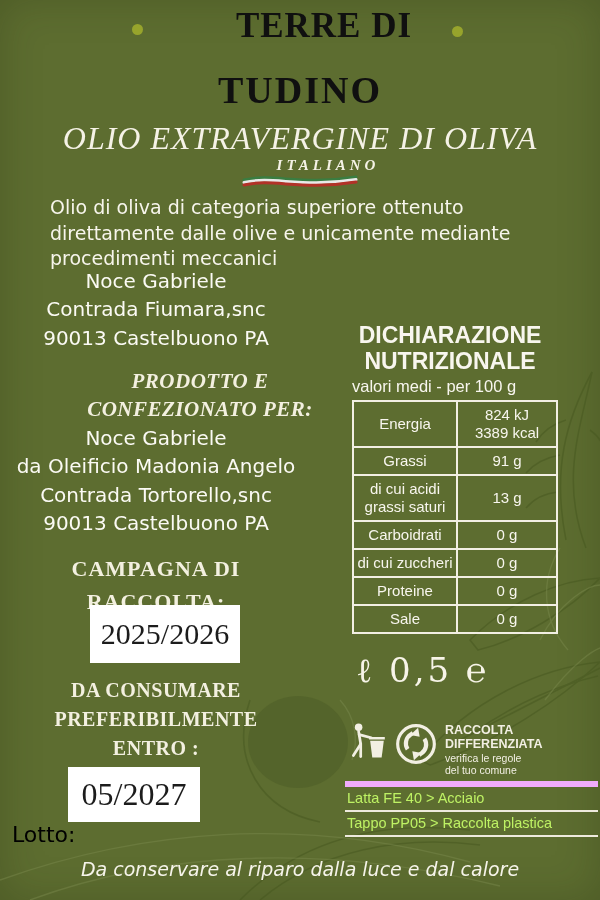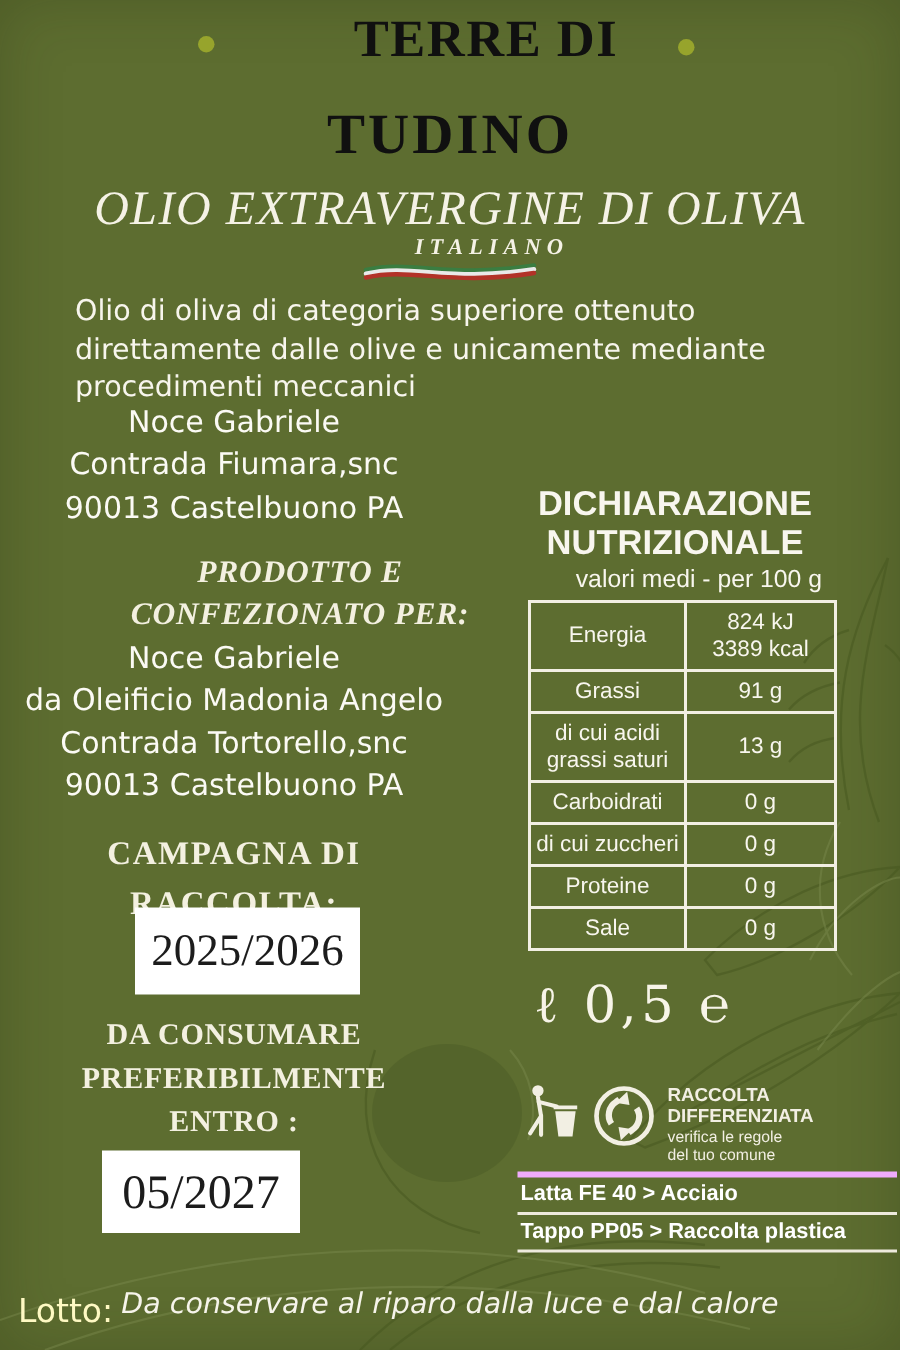--- a/index.html
+++ b/index.html
@@ -51,30 +51,30 @@
   }
   .packed-for{top:367px;padding-left:44px;}
   .campagna{top:552px;font-style:normal;font-size:22px;line-height:1.5;letter-spacing:1px;}
   .consumare{top:676px;font-style:normal;font-size:20px;line-height:1.45;letter-spacing:.5px;}
   .white-box{
     position:absolute;background:#ffffff;display:flex;align-items:center;justify-content:center;
     font-family:"Liberation Serif",serif;color:#1c1c1c;
   }
   .box-harvest{left:70px;top:605px;width:150px;height:58px;font-size:30px;margin-left:20px;}
   .box-bbd{left:68px;top:755px;width:132px;height:55px;font-size:32px;margin-top:12px;}
-  .lotto{position:absolute;left:12px;top:822px;color:#fef9c3;font-size:22px;margin-top:40px;}
+  .lotto{position:absolute;left:12px;top:822px;color:#000000;font-size:22px;}
 
   
   .nutr-head{
     position:absolute;left:352px;top:322px;width:196px;text-align:center;
     color:#f8f6ee;font-family:"Liberation Sans",sans-serif;font-weight:bold;
     font-size:23px;line-height:1.15;white-space:pre-line;
   }
   .nutr-sub{
-    position:absolute;left:352px;top:377px;width:196px;text-align:right;
+    position:absolute;left:352px;top:377px;width:196px;text-align:left;
     color:#f8f6ee;font-family:"Liberation Sans",sans-serif;font-size:16.5px;
   }
   .nutr-table{
     position:absolute;left:352px;top:400px;border-collapse:collapse;
     color:#f8f6ee;font-family:"Liberation Sans",sans-serif;font-size:15px;
   }
   .nutr-table td{
     border:2px solid #f2efe3;text-align:center;white-space:pre-line;
     line-height:1.2;padding:4px 3px;
   }
@@ -85,22 +85,22 @@
     position:absolute;left:356px;top:650px;color:#f7f4e8;
     font-family:"DejaVu Serif","Liberation Serif",serif;font-size:34px;letter-spacing:3px;
   }
 
   .recycle-row{position:absolute;left:347px;top:722px;display:flex;gap:7px;align-items:flex-start;}
   .rec-text{font-family:"Liberation Sans",sans-serif;color:#f2efe3;line-height:1.12;margin-top:1px;}
   .rec-title{font-weight:bold;font-size:12.5px;white-space:pre-line;}
   .rec-note{font-size:10.5px;white-space:pre-line;margin-top:2px;}
 
   .materials{
-    position:absolute;left:345px;top:781px;width:253px;border-top:4px solid #f0abfc;
-    font-family:"Liberation Sans",sans-serif;font-weight:bold;font-size:14.5px;color:#ffffff;
+    position:absolute;left:345px;top:781px;width:253px;border-top:6px solid #f0abfc;
+    font-family:"Liberation Sans",sans-serif;font-weight:normal;font-size:14.5px;color:#bef264;
   }
   .mat-row{border-bottom:2px solid #eeeadd;padding:3px 0 4px 2px;}
 
   .storage{
     position:absolute;top:858px;left:0;width:100%;text-align:center;
     font-style:italic;font-size:19px;color:#f6f4ea;
   }
 </style>
 </head>
 <body>

